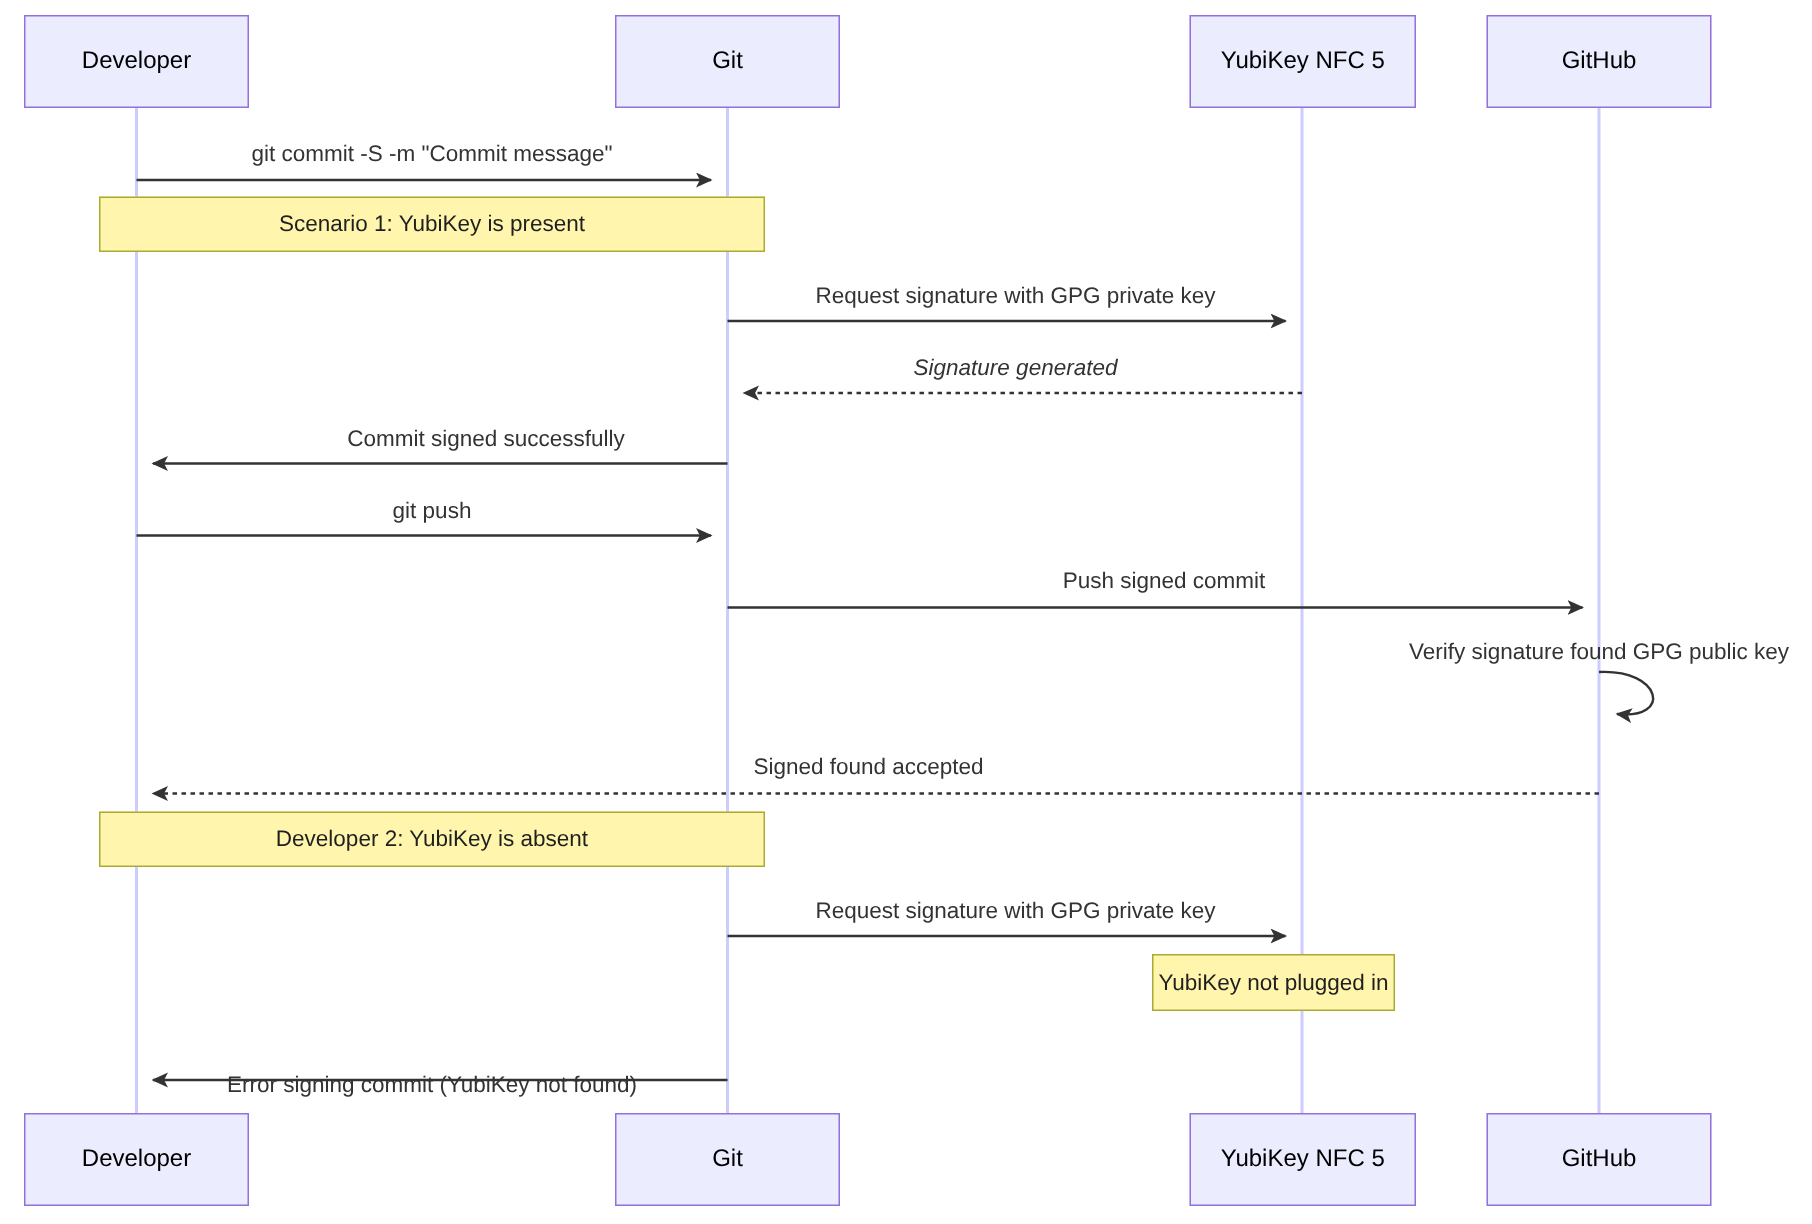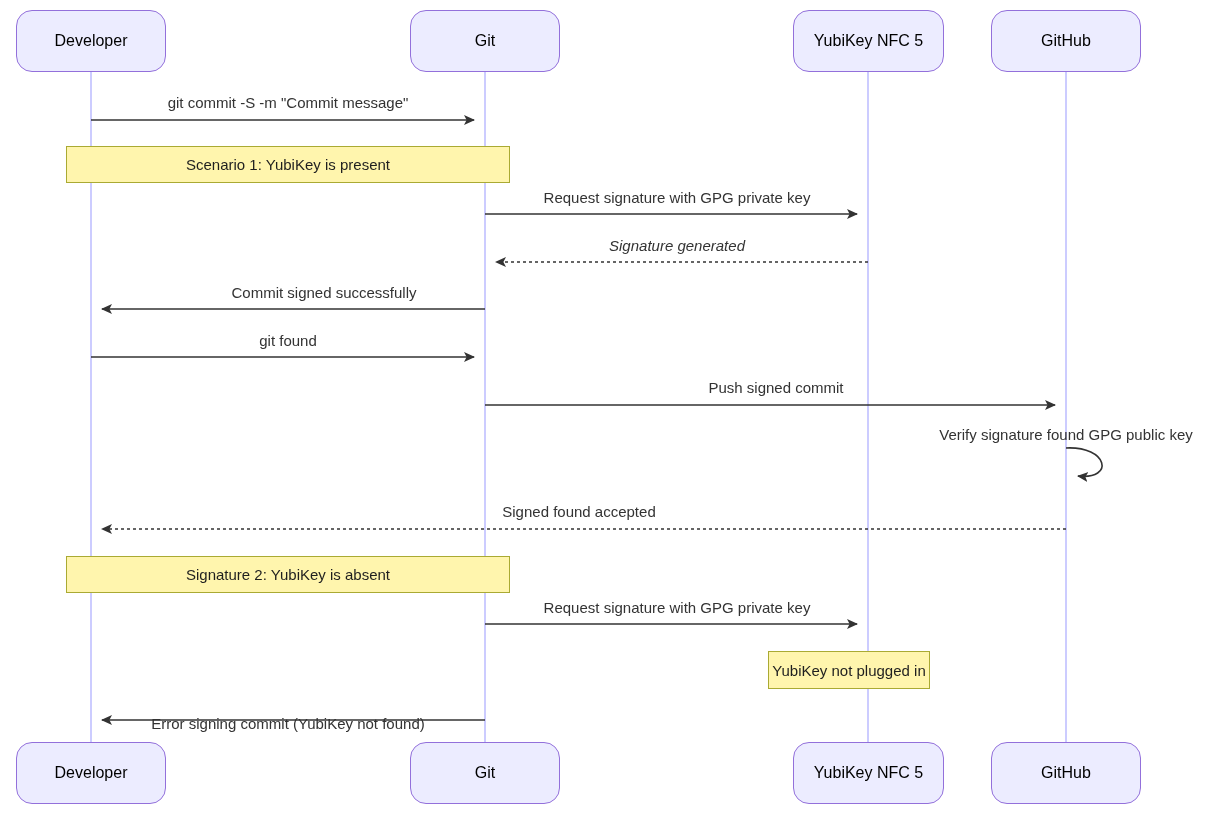--- a/index.html
+++ b/index.html
@@ -26,21 +26,21 @@
     top: 0;
     width: 1208px;
     height: 816px;
   }
   
   .actor-box {
     position: absolute;
     box-sizing: border-box;
     background: #ECECFF;
     border: 1px solid #9370DB;
-    border-radius: 16px;
+    border-radius: 0;
     display: flex;
     align-items: center;
     justify-content: center;
     height: 62px;
   }
   .actor-label {
     font-family: "Liberation Sans", sans-serif;
     font-size: 16px;
     color: #000000;
     white-space: nowrap;
@@ -48,21 +48,20 @@
   }
   
   .note-box {
     position: absolute;
     box-sizing: border-box;
     background: #FFF5AD;
     border: 1px solid #AAAA33;
     display: flex;
     align-items: center;
     justify-content: center;
-    margin-top: 15px;
   }
   .note-label {
     font-family: "Liberation Sans", sans-serif;
     font-size: 15px;
     color: #1f1f1f;
     white-space: nowrap;
     line-height: 1;
   }
   
   .msg-label {
@@ -165,35 +164,35 @@
     <span class="actor-label">YubiKey NFC 5</span>
   </div>
   <div class="actor-box" style="left:991px; top:742px; width:150px;">
     <span class="actor-label">GitHub</span>
   </div>
 
   <div class="note-box" style="left:66px; top:131px; width:444px; height:37px;">
     <span class="note-label">Scenario 1: YubiKey is present</span>
   </div>
   <div class="note-box" style="left:66px; top:541px; width:444px; height:37px;">
-    <span class="note-label">Signature 2: YubiKey is absent</span>
+    <span class="note-label">Developer 2: YubiKey is absent</span>
   </div>
   <div class="note-box" style="left:768px; top:636px; width:162px; height:38px;">
     <span class="note-label">YubiKey not plugged in</span>
   </div>
 
   <div class="msg-label" style="left:288px; top:95px;">git commit -S -m "Commit message"</div>
 
   <div class="msg-label" style="left:677px; top:190px;">Request signature with GPG private key</div>
 
   <div class="msg-label" style="left:677px; top:238px;font-style:italic;">Signature generated</div>
 
   <div class="msg-label" style="left:288px; top:285px;margin-left:36px;">Commit signed successfully</div>
 
-  <div class="msg-label" style="left:288px; top:333px;">git found</div>
+  <div class="msg-label" style="left:288px; top:333px;">git push</div>
 
   <div class="msg-label" style="left:776px; top:380px;">Push signed commit</div>
 
   <div class="msg-label" style="left:1066px; top:427px;">Verify signature found GPG public key</div>
 
   <div class="msg-label" style="left:579px; top:504px;">Signed found accepted</div>
 
   <div class="msg-label" style="left:677px; top:600px;">Request signature with GPG private key</div>
 
   <div class="msg-label" style="left:288px; top:716px;">Error signing commit (YubiKey not found)</div>

